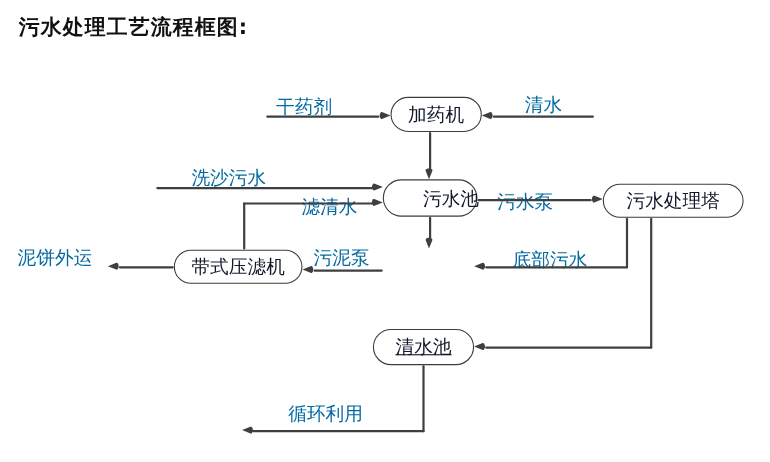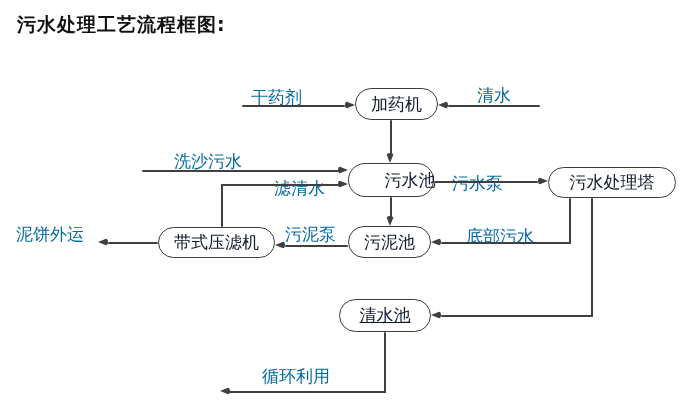--- a/index.html
+++ b/index.html
@@ -38,21 +38,20 @@
 <body>
 
 <div id="canvas">
 
   <div class="title">污水处理工艺流程框图:</div>
 
   <div class="node" style="left:355px; top:88px;  width:83px;  height:32px;">加药机</div>
   <div class="node" style="left:348px; top:163px; width:86px;  height:34px;padding-left:38px;">污水池</div>
   <div class="node" style="left:548px; top:167px; width:128px; height:31px;text-align:right;">污水处理塔</div>
   <div class="node" style="left:158px; top:227px; width:117px; height:31px;">带式压滤机</div>
-  <div class="node" style="left:348px; top:226px; width:83px;  height:32px;">污泥池</div>
   <div class="node" style="left:339px; top:299px; width:92px;  height:33px;text-decoration:underline;">清水池</div>
 
   <div class="flabel" style="left:251px; top:86px;">干药剂</div>
   <div class="flabel" style="left:477px; top:84px;">清水</div>
   <div class="flabel" style="left:174px; top:150px;">洗沙污水</div>
   <div class="flabel" style="left:257px; top:177px;margin-left:17px;">滤清水</div>
   <div class="flabel" style="left:452px; top:148px;margin-top:24px;">污水泵</div>
   <div class="flabel" style="left:285px; top:223px;">污泥泵</div>
   <div class="flabel" style="left:16px;  top:223px;">泥饼外运</div>
   <div class="flabel" style="left:466px; top:225px;">底部污水</div>

